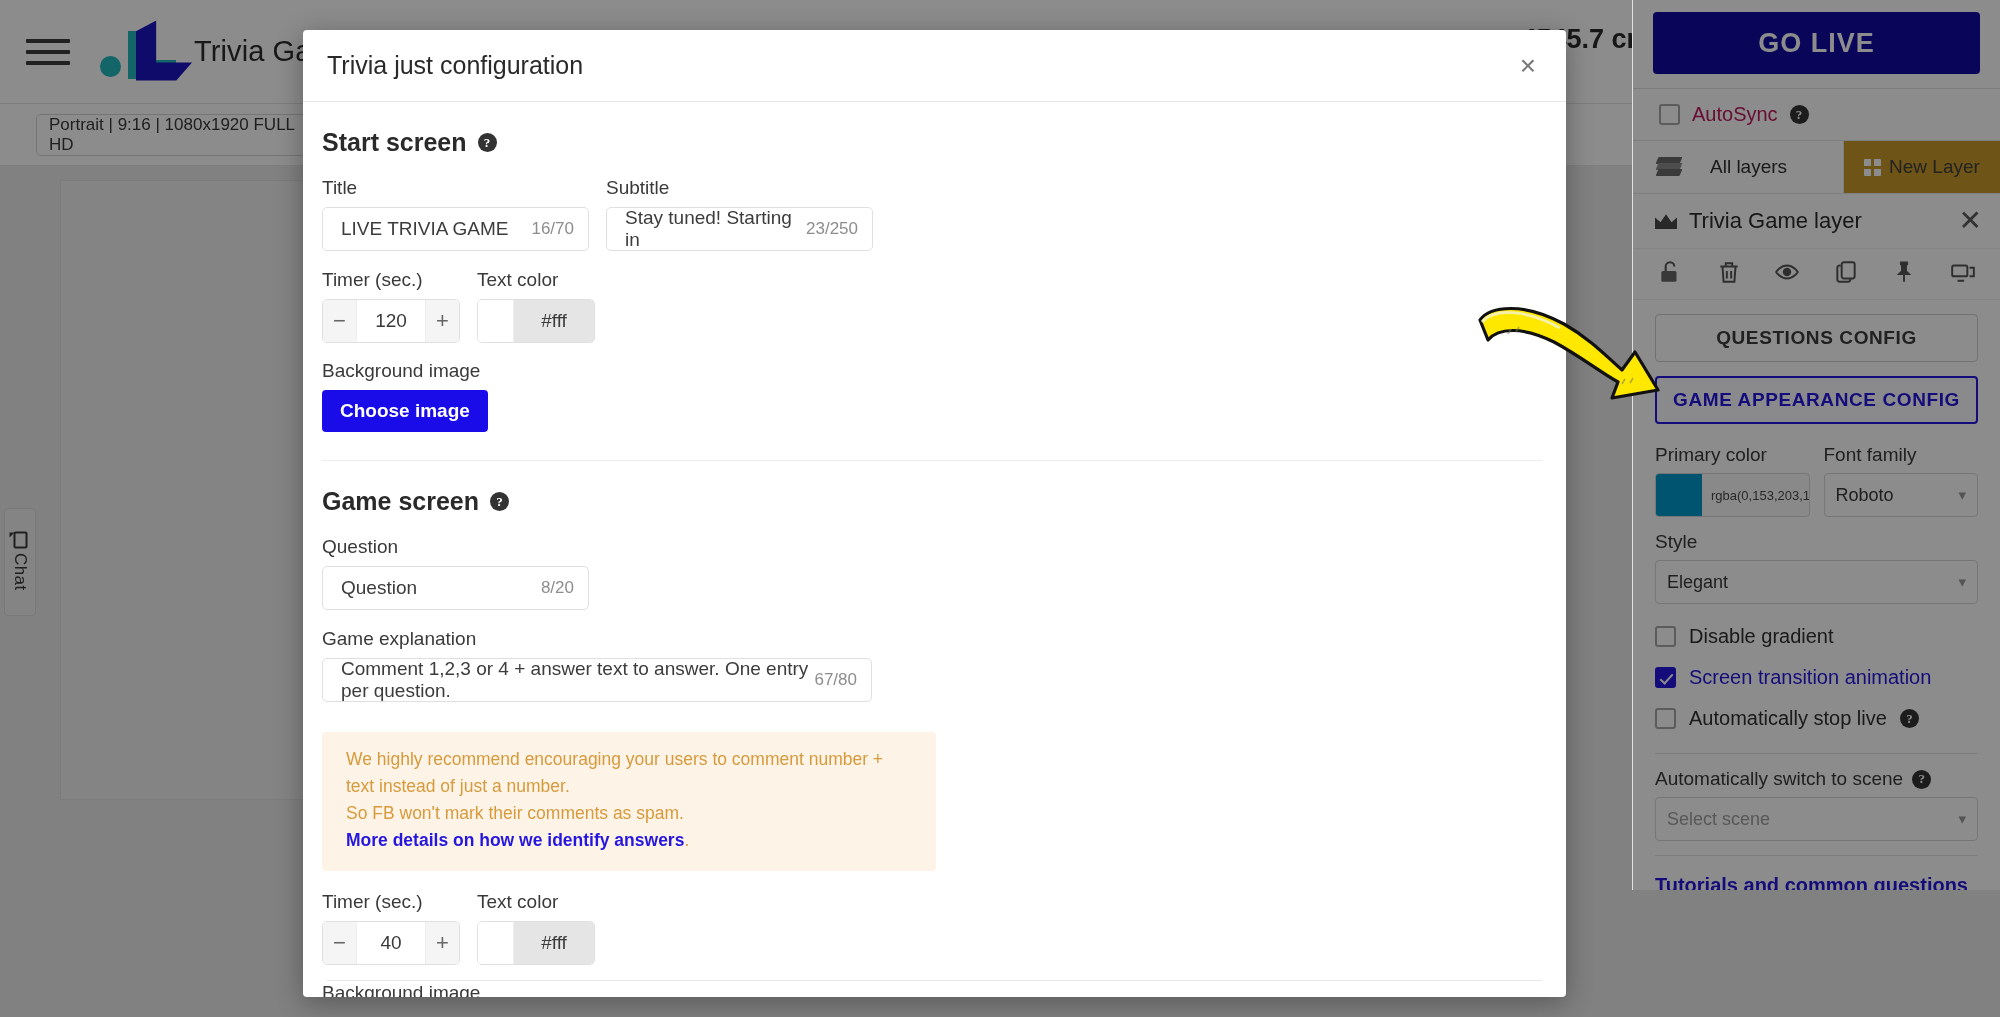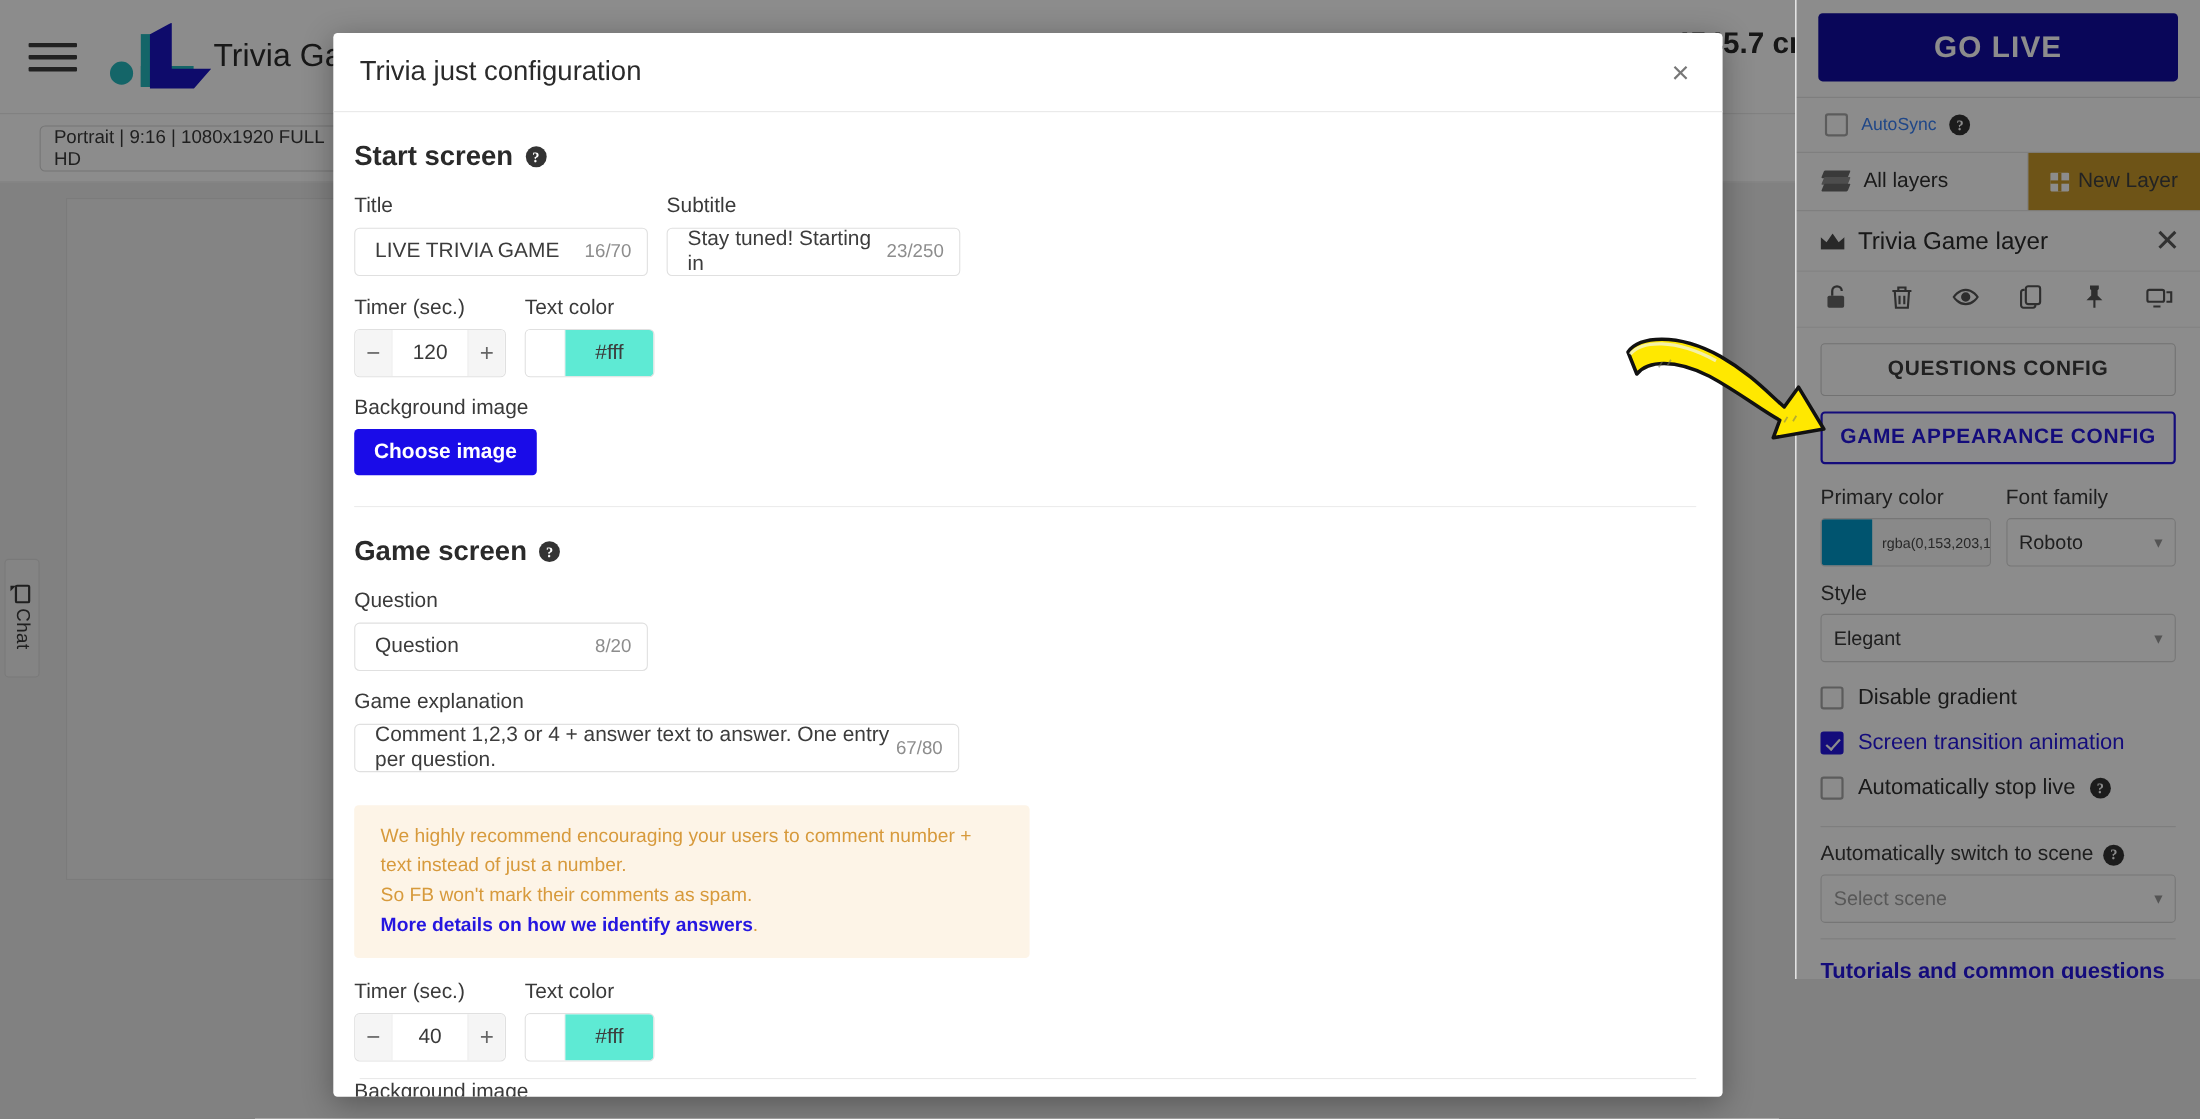--- a/index.html
+++ b/index.html
@@ -144,35 +144,35 @@
   .cbox {
     width: 21px; height: 21px; border:2px solid #a8a8a8; border-radius:3px;
     background:#fff; flex:none;
   }
   .cbox.checked { background:#2516E0; border-color:#2516E0; position:relative; }
   .cbox.checked:after {
     content:''; position:absolute; left:6px; top:2px;
     width:5px; height:11px; border:solid #fff; border-width:0 2.6px 2.6px 0;
     transform: rotate(42deg);
   }
-  .sb-text { font-size: 16px; color: #3b82f6; }
+  .sb-text { font-size: 20px; color: #be185d; }
   .qmark {
     display:inline-flex; align-items:center; justify-content:center;
     width:19px; height:19px; border-radius:50%; background:#333;
     color:#fff; font-size:13px; font-weight:bold; font-family:"Liberation Serif", serif;
     flex:none;
   }
 
   .layers-row {
     display:flex; align-items:stretch;
     border-top:1px solid #e6e6e6; border-bottom:1px solid #e6e6e6;
     height: 54px;
   }
   .all-layers {
-    flex: 1; display:flex; align-items:center; gap:11px; padding-left: 24px;
+    flex: 1; display:flex; align-items:center; gap:27px; padding-left: 24px;
     border-right:1px solid #e6e6e6; cursor:pointer;
   }
   .stack-icon { position:relative; width:26px; height:20px; flex:none; }
   .stack-icon span {
     position:absolute; left:0; width:24px; height:7px; background:#555;
     transform: skewX(-22deg); border-radius:1px;
   }
   .stack-icon span:nth-child(1){ top:0; background:#6b6b6b;}
   .stack-icon span:nth-child(2){ top:6px; background:#8d8d8d;}
   .stack-icon span:nth-child(3){ top:12px; background:#6b6b6b;}
@@ -310,21 +310,21 @@
   .stepper .btn.plus { border-right:none; border-left:1px solid #eee; }
   .stepper .val { flex:1; display:flex; align-items:center; justify-content:center;
     font-size: 19px; color:#3a3a3a; background:#fff; }
 
   .colorbox {
     display:flex; align-items:stretch; height: 44px; width: 118px;
     border:1px solid #e0e0e0; border-radius:5px; overflow:hidden;
   }
   .colorbox .sw { width: 36px; background:#ffffff; border-right:1px solid #eee; }
   .colorbox .txt { flex:1; display:flex; align-items:center; justify-content:center;
-    background:#5eead4; font-size:19px; color:#3c3c3c; }
+    background:#e5e5e5; font-size:19px; color:#3c3c3c; }
 
   .choose-btn {
     height: 42px; padding: 0 18px; background:#1A0CE8; color:#fff;
     border:none; border-radius:4px; font-size:19px; font-weight:bold;
     display:inline-flex; align-items:center; cursor:pointer;
   }
 
   .m-hr { height:1px; background:#ececec; margin: 28px 0 26px 0; }
 
   .notice {

